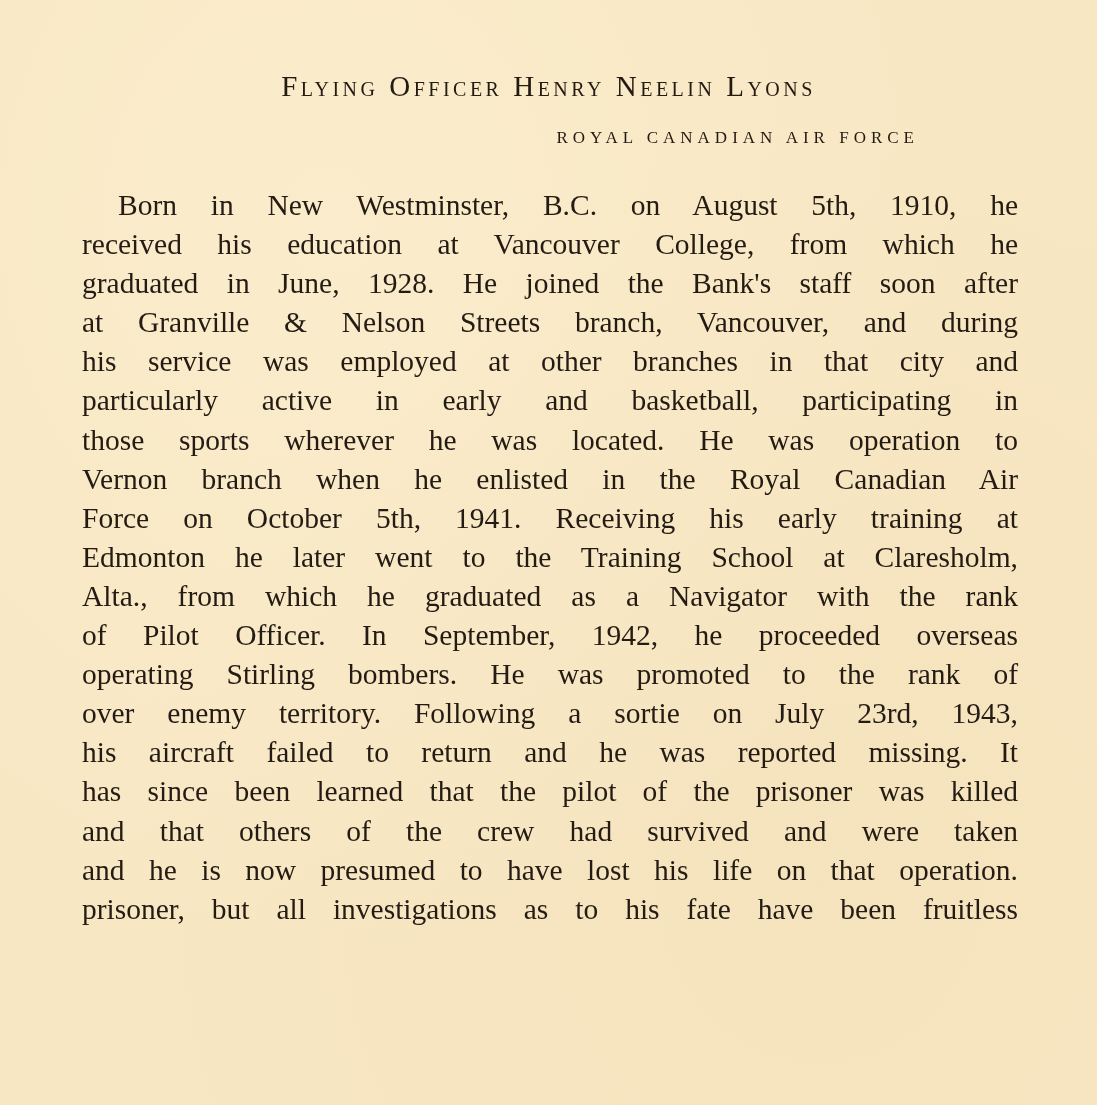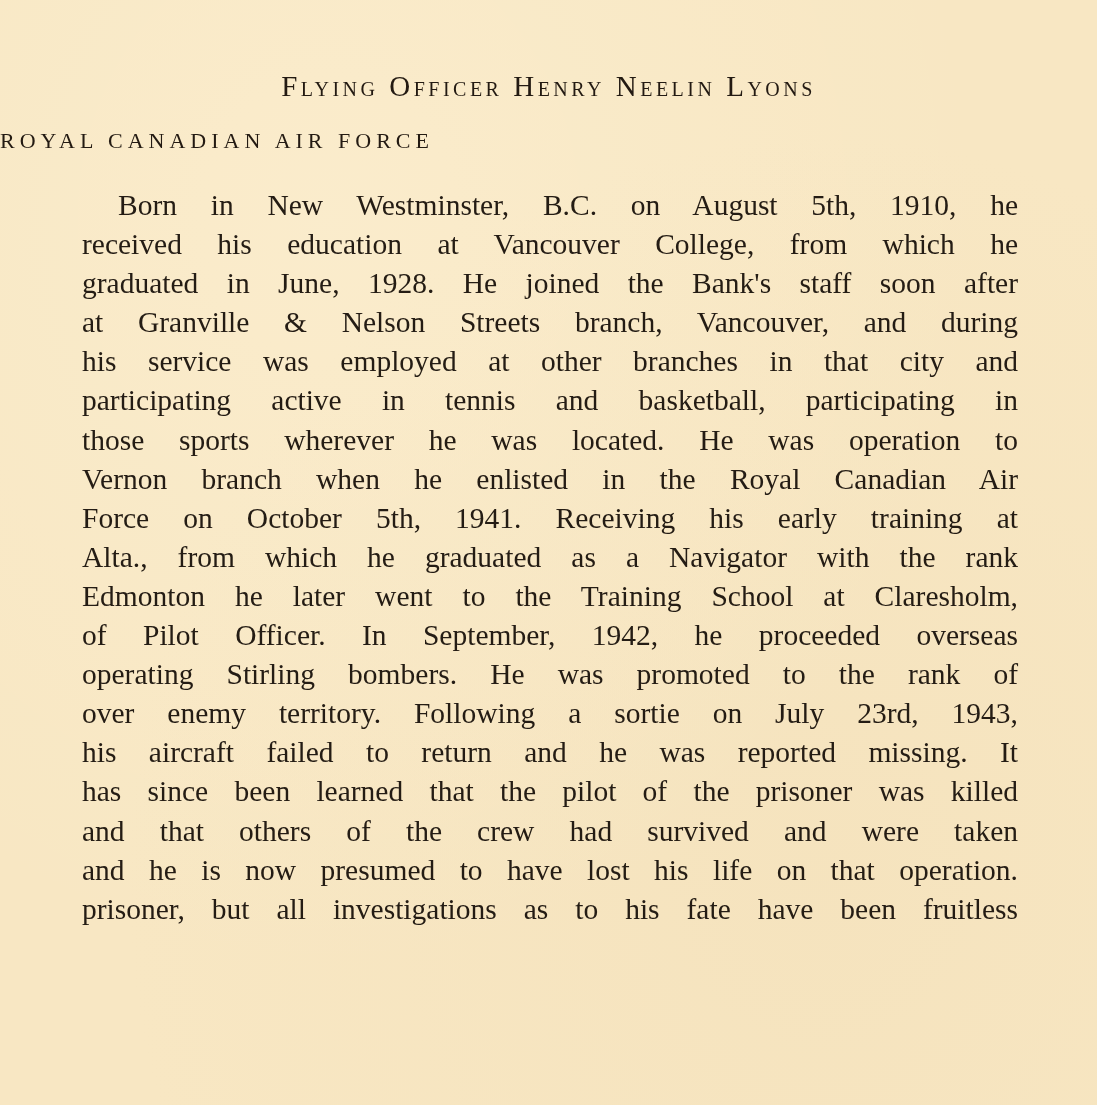--- a/index.html
+++ b/index.html
@@ -35,22 +35,22 @@
       letter-spacing: 3.5px;
       font-variant: small-caps;
       color: #231a12;
       white-space: nowrap;
     }
     .subtitle {
       position: absolute;
       left: 0;
       width: 919px;
       top: 112px;
-      text-align: left;
-      font-size: 22px;
+      text-align: right;
+      font-size: 17px;
       letter-spacing: 5px;
       color: #231a12;
       white-space: nowrap;
     }
     .body-text {
       position: absolute;
       left: 82px;
       top: 170px;
       width: 936px;
     }
@@ -88,26 +88,26 @@
 <div class="page">
   <div class="title">Flying Officer Henry Neelin Lyons</div>
   <div class="subtitle">ROYAL CANADIAN AIR FORCE</div>
 
   <div class="body-text">
     <div class="line indent"><span>Born in New Westminster, B.C. on August 5th, 1910, he</span></div>
     <div class="line"><span>received his education at Vancouver College, from which he</span></div>
     <div class="line"><span>graduated in June, 1928. He joined the Bank's staff soon after</span></div>
     <div class="line"><span>at Granville &amp; Nelson Streets branch, Vancouver, and during</span></div>
     <div class="line"><span>his service was employed at other branches in that city and</span></div>
-    <div class="line"><span>participating active in tennis and basketball, participating in</span></div>
+    <div class="line"><span>particularly active in early and basketball, participating in</span></div>
     <div class="line"><span>those sports wherever he was located. He was operation to</span></div>
     <div class="line"><span>Vernon branch when he enlisted in the Royal Canadian Air</span></div>
     <div class="line"><span>Force on October 5th, 1941. Receiving his early training at</span></div>
+    <div class="line"><span>Edmonton he later went to the Training School at Claresholm,</span></div>
     <div class="line"><span>Alta., from which he graduated as a Navigator with the rank</span></div>
-    <div class="line"><span>Edmonton he later went to the Training School at Claresholm,</span></div>
     <div class="line"><span>of Pilot Officer. In September, 1942, he proceeded overseas</span></div>
     <div class="line"><span>operating Stirling bombers. He was promoted to the rank of</span></div>
     <div class="line"><span>over enemy territory. Following a sortie on July 23rd, 1943,</span></div>
     <div class="line"><span>his aircraft failed to return and he was reported missing. It</span></div>
     <div class="line"><span>has since been learned that the pilot of the prisoner was killed</span></div>
     <div class="line"><span>and that others of the crew had survived and were taken</span></div>
     <div class="line last"><span>and he is now presumed to have lost his life on that operation.</span></div>
     <div class="line"><span>prisoner, but all investigations as to his fate have been fruitless</span></div>
   </div>
 </div>

